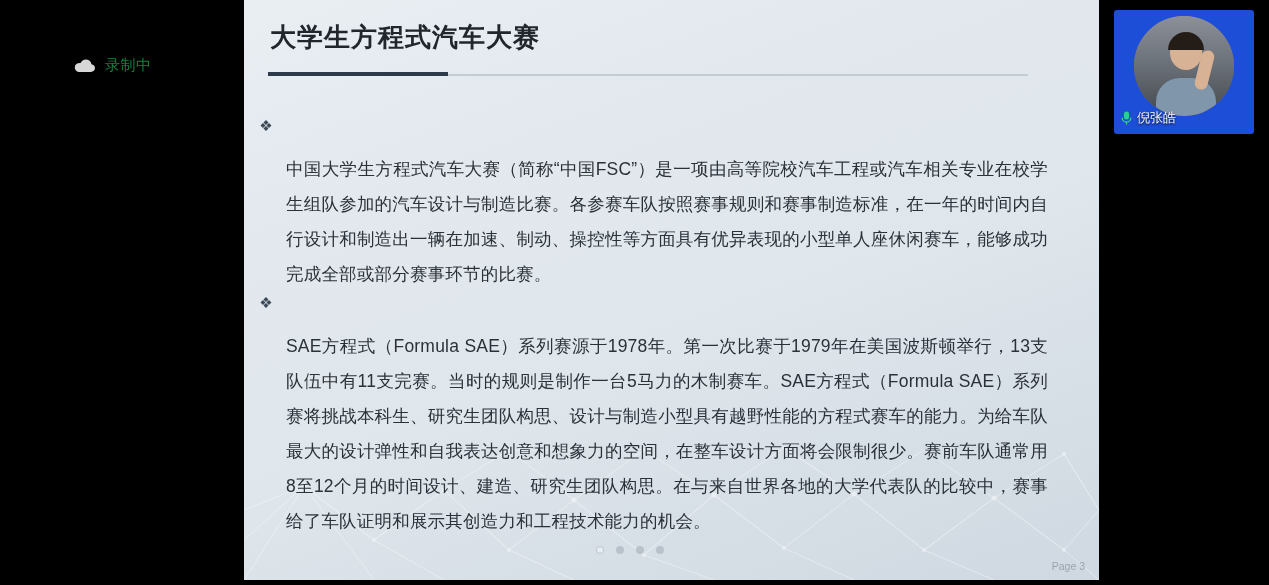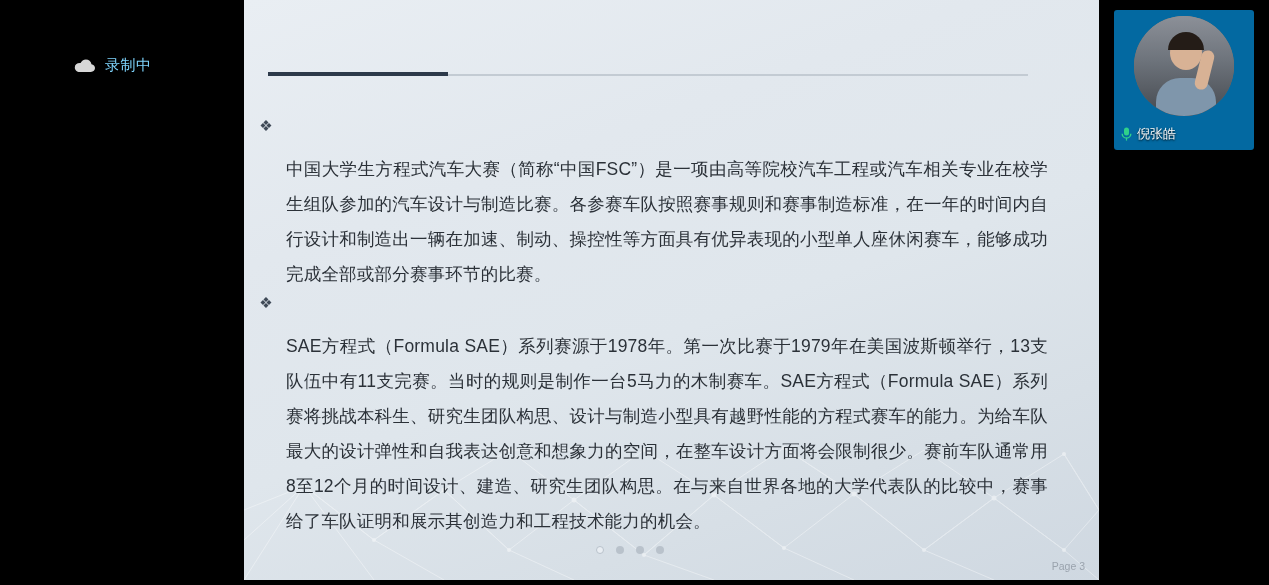--- a/index.html
+++ b/index.html
@@ -29,21 +29,21 @@
     align-items: center;
     gap: 9px;
   }
   #recording-indicator .cloud-icon {
     width: 22px; height: 15px;
     position: relative;
     display: inline-block;
   }
   #recording-indicator .cloud-icon svg { display: block; }
   #recording-indicator .rec-label {
-    color: #7dd3fc;
+    color: #15803d;
     font-size: 15px;
     letter-spacing: 0.5px;
   }
 
   
   #slide {
     position: absolute;
     left: 244px; top: 0;
     width: 855px; height: 580px;
     background: linear-gradient(160deg, #e9eef3 0%, #e2e8ee 30%, #dfe6ec 55%, #d7dfe6 78%, #cfd8e1 100%);
@@ -128,22 +128,22 @@
   
   #right-panel {
     position: absolute;
     left: 1099px; top: 0;
     width: 170px; height: 585px;
     background: #000;
   }
   #participant-tile {
     position: absolute;
     left: 15px; top: 10px;
-    width: 140px; height: 140px;
-    background: #0369a1;
+    width: 140px; height: 124px;
+    background: #1d4ed8;
     border-radius: 3px;
     overflow: hidden;
   }
   #participant-tile .avatar-circle {
     position: absolute;
     left: 20px; top: 6px;
     width: 100px; height: 100px;
     border-radius: 50%;
     overflow: hidden;
     background: radial-gradient(circle at 50% 38%, #cfa98e 0%, #b98f70 42%, #6f5a4d 75%, #3a3330 100%);
@@ -233,20 +233,21 @@
         <circle cx="680" cy="160" r="2"></circle>
           <circle cx="750" cy="108" r="2.5"></circle>
           <circle cx="820" cy="160" r="2"></circle>
         <circle cx="265" cy="60" r="2"></circle>
           <circle cx="400" cy="60" r="2"></circle>
           <circle cx="540" cy="58" r="2"></circle>
           <circle cx="820" cy="64" r="2"></circle>
       </g>
     </svg>
 
+    <div id="slide-title">大学生方程式汽车大赛</div>
     <div id="title-rule"></div>
     <div id="title-rule-accent"></div>
 
     <div class="bullet-block" id="bullet-1">
       <span class="bullet-mark">❖</span>
       <span class="bullet-text">中国大学生方程式汽车大赛（简称“中国FSC”）是一项由高等院校汽车工程或汽车相关专业在校学生组队参加的汽车设计与制造比赛。各参赛车队按照赛事规则和赛事制造标准，在一年的时间内自行设计和制造出一辆在加速、制动、操控性等方面具有优异表现的小型单人座休闲赛车，能够成功完成全部或部分赛事环节的比赛。</span>
     </div>
 
     <div class="bullet-block" id="bullet-2">
       <span class="bullet-mark">❖</span>

